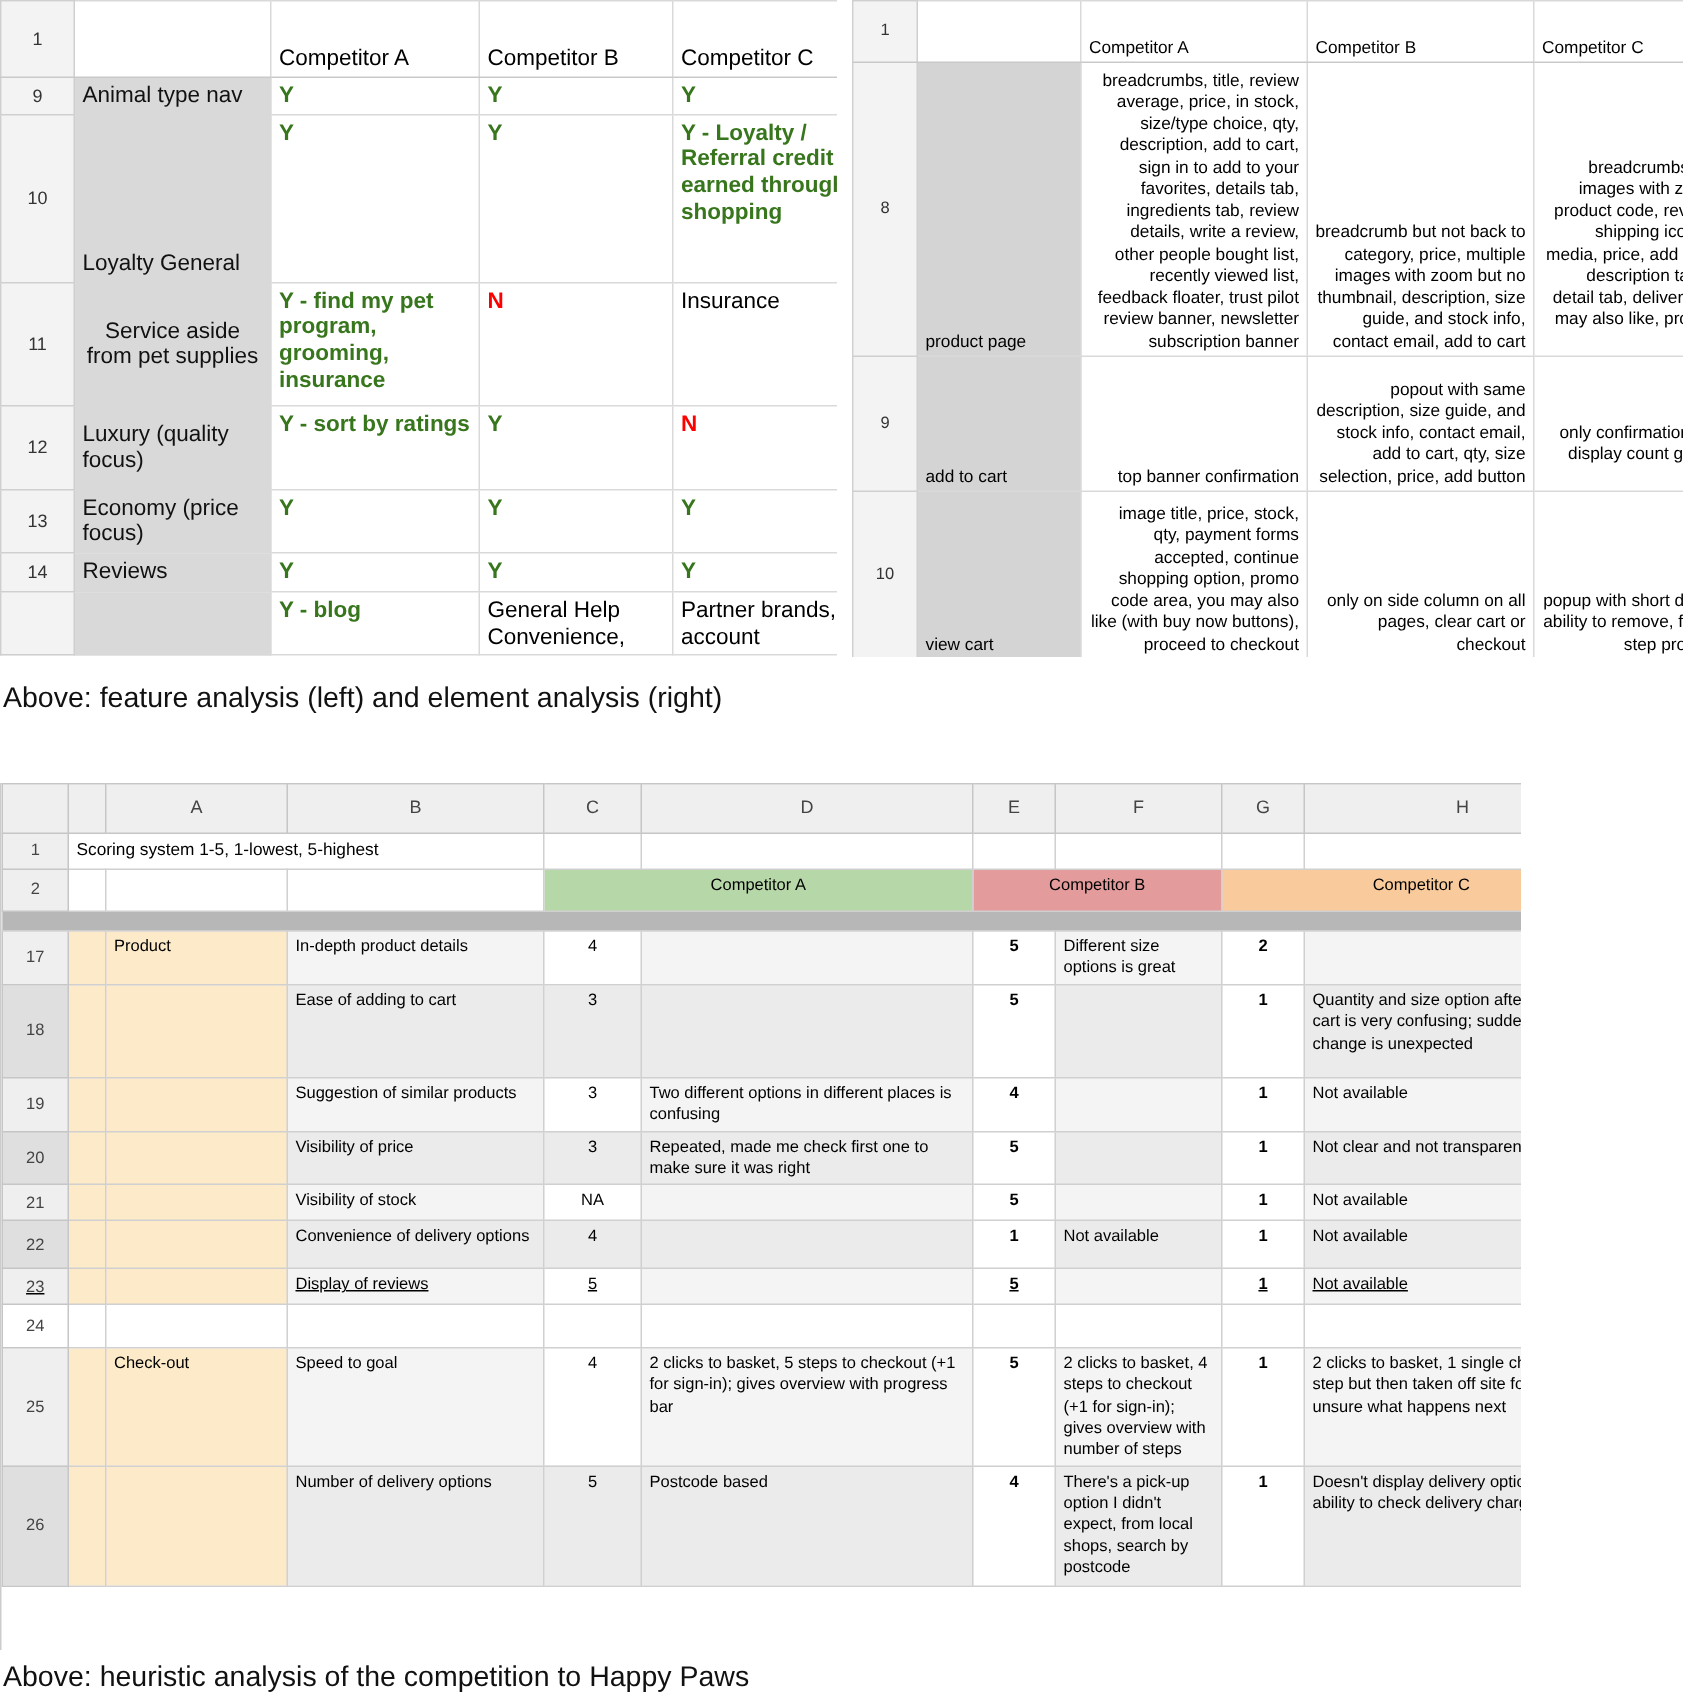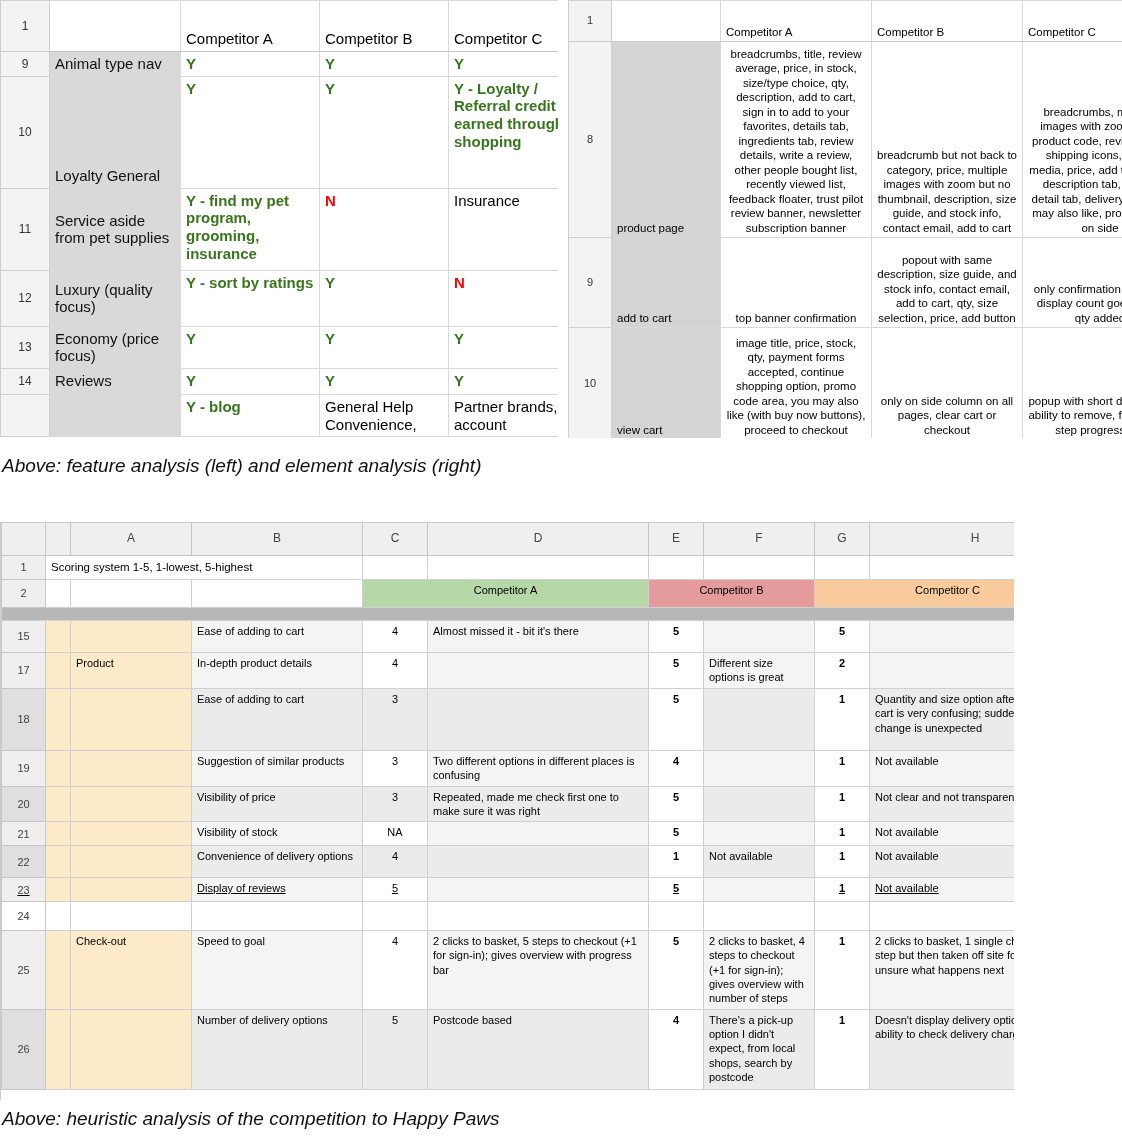--- a/index.html
+++ b/index.html
@@ -19,32 +19,32 @@
   #feature-table .cA{width:128px;}
   #feature-table .cB{width:118px;}
   #feature-table .cC{width:130px;}
   .yes{color:#38761d;font-weight:bold;}
   .no{color:#ff0000;font-weight:bold;}
   .plain{color:#000;}
 
   
   #element-table{position:absolute;left:568px;top:0;width:554px;height:438px;overflow:hidden;}
   #element-table table{width:556px;border-collapse:collapse;table-layout:fixed;}
-  #element-table td{border:1px solid #d9d9d9;font-size:11.5px;line-height:1.26;padding:2px 5px;vertical-align:bottom;text-align:center;}
+  #element-table td{border:1px solid #d9d9d9;font-size:11.5px;line-height:1.26;padding:2px 5px;vertical-align:bottom;text-align:right;}
   #element-table .rnum{width:32px;background:#f3f3f3;color:#333;text-align:center;vertical-align:middle;font-size:11px;border:1px solid #cfcfcf;}
   #element-table .lbl{width:98px;background:#d4d4d4;text-align:left;vertical-align:bottom;font-size:11.5px;}
   #element-table .hdrrow td{background:#fff;vertical-align:bottom;height:36px;text-align:left;border-bottom:1px solid #c9c9c9;}
   #element-table .hdrrow .rnum{vertical-align:middle;text-align:center;background:#f3f3f3;}
   #element-table .hdrrow .lbl{background:#fff;}
   #element-table .cA{width:140px;}
   #element-table .cB{width:140px;}
   #element-table .cC{width:144px;}
 
   
-  .caption{position:absolute;font-style:italic;font-size:19px;color:#111;font-family:"Liberation Sans","DejaVu Sans",sans-serif;white-space:nowrap;}
+  .caption{position:absolute;font-size:19px;color:#111;font-family:"Liberation Sans","DejaVu Sans",sans-serif;white-space:nowrap;}
   #caption-top{left:2px;top:455px;}
   #caption-bottom{left:2px;top:1108px;}
 
   
   #heuristic-table{position:absolute;left:0;top:522px;width:1013px;height:578px;overflow:hidden;border-left:1px solid #ccc;}
   #heuristic-table table{width:1013px;border-collapse:collapse;table-layout:fixed;}
   #heuristic-table td{border:1px solid #d0d0d0;font-size:11px;line-height:1.3;padding:3px 5px;vertical-align:top;background:#f4f4f4;}
   #heuristic-table tr.shaded td{background:#ebebeb;}
   #heuristic-table td.white{background:#fff;}
   #heuristic-table .rnum{width:33px;background:#efefef;color:#444;text-align:center;vertical-align:middle;font-size:11px;border:1px solid #c6c6c6;}
@@ -94,21 +94,21 @@
         </tr>
         <tr style="height:112px;">
           <td class="rnum">10</td>
           <td class="lbl">Loyalty General</td>
           <td class="cA yes">Y</td>
           <td class="cB yes">Y</td>
           <td class="cC yes">Y - Loyalty / Referral credit earned through shopping</td>
         </tr>
         <tr style="height:82px;">
           <td class="rnum">11</td>
-          <td class="lbl top" style="vertical-align:middle;">Service aside from pet supplies</td>
+          <td class="lbl top" style="vertical-align:middle;text-align:center;">Service aside from pet supplies</td>
           <td class="cA yes">Y - find my pet program, grooming, insurance</td>
           <td class="cB no">N</td>
           <td class="cC plain">Insurance</td>
         </tr>
         <tr style="height:56px;">
           <td class="rnum">12</td>
           <td class="lbl" style="vertical-align:middle;">Luxury (quality focus)</td>
           <td class="cA yes">Y - sort by ratings</td>
           <td class="cB yes">Y</td>
           <td class="cC no">N</td>
@@ -210,32 +210,20 @@
           <td class="white"></td>
           <td class="white"></td>
           <td class="hdrA" colspan="2">Competitor A</td>
           <td class="hdrB" colspan="2">Competitor B</td>
           <td class="hdrC" colspan="2">Competitor C</td>
         </tr>
         <tr class="sep-row">
             <td colspan="10"></td>
           </tr>
 
-        <tr style="height:32px;">
-          <td class="rnum">15</td>
-          <td class="colA-fill"></td>
-          <td class="colA-fill"></td>
-          <td>Ease of adding to cart</td>
-          <td class="num white">4</td>
-          <td>Almost missed it - bit it's there</td>
-          <td class="num-big">5</td>
-          <td></td>
-          <td class="num-big">5</td>
-          <td></td>
-        </tr>
 
 
         <tr style="height:36px;">
           <td class="rnum">17</td>
           <td class="colA-fill"></td>
           <td class="colA-fill grouplbl">Product</td>
           <td>In-depth product details</td>
           <td class="num white">4</td>
           <td></td>
           <td class="num-big">5</td>

